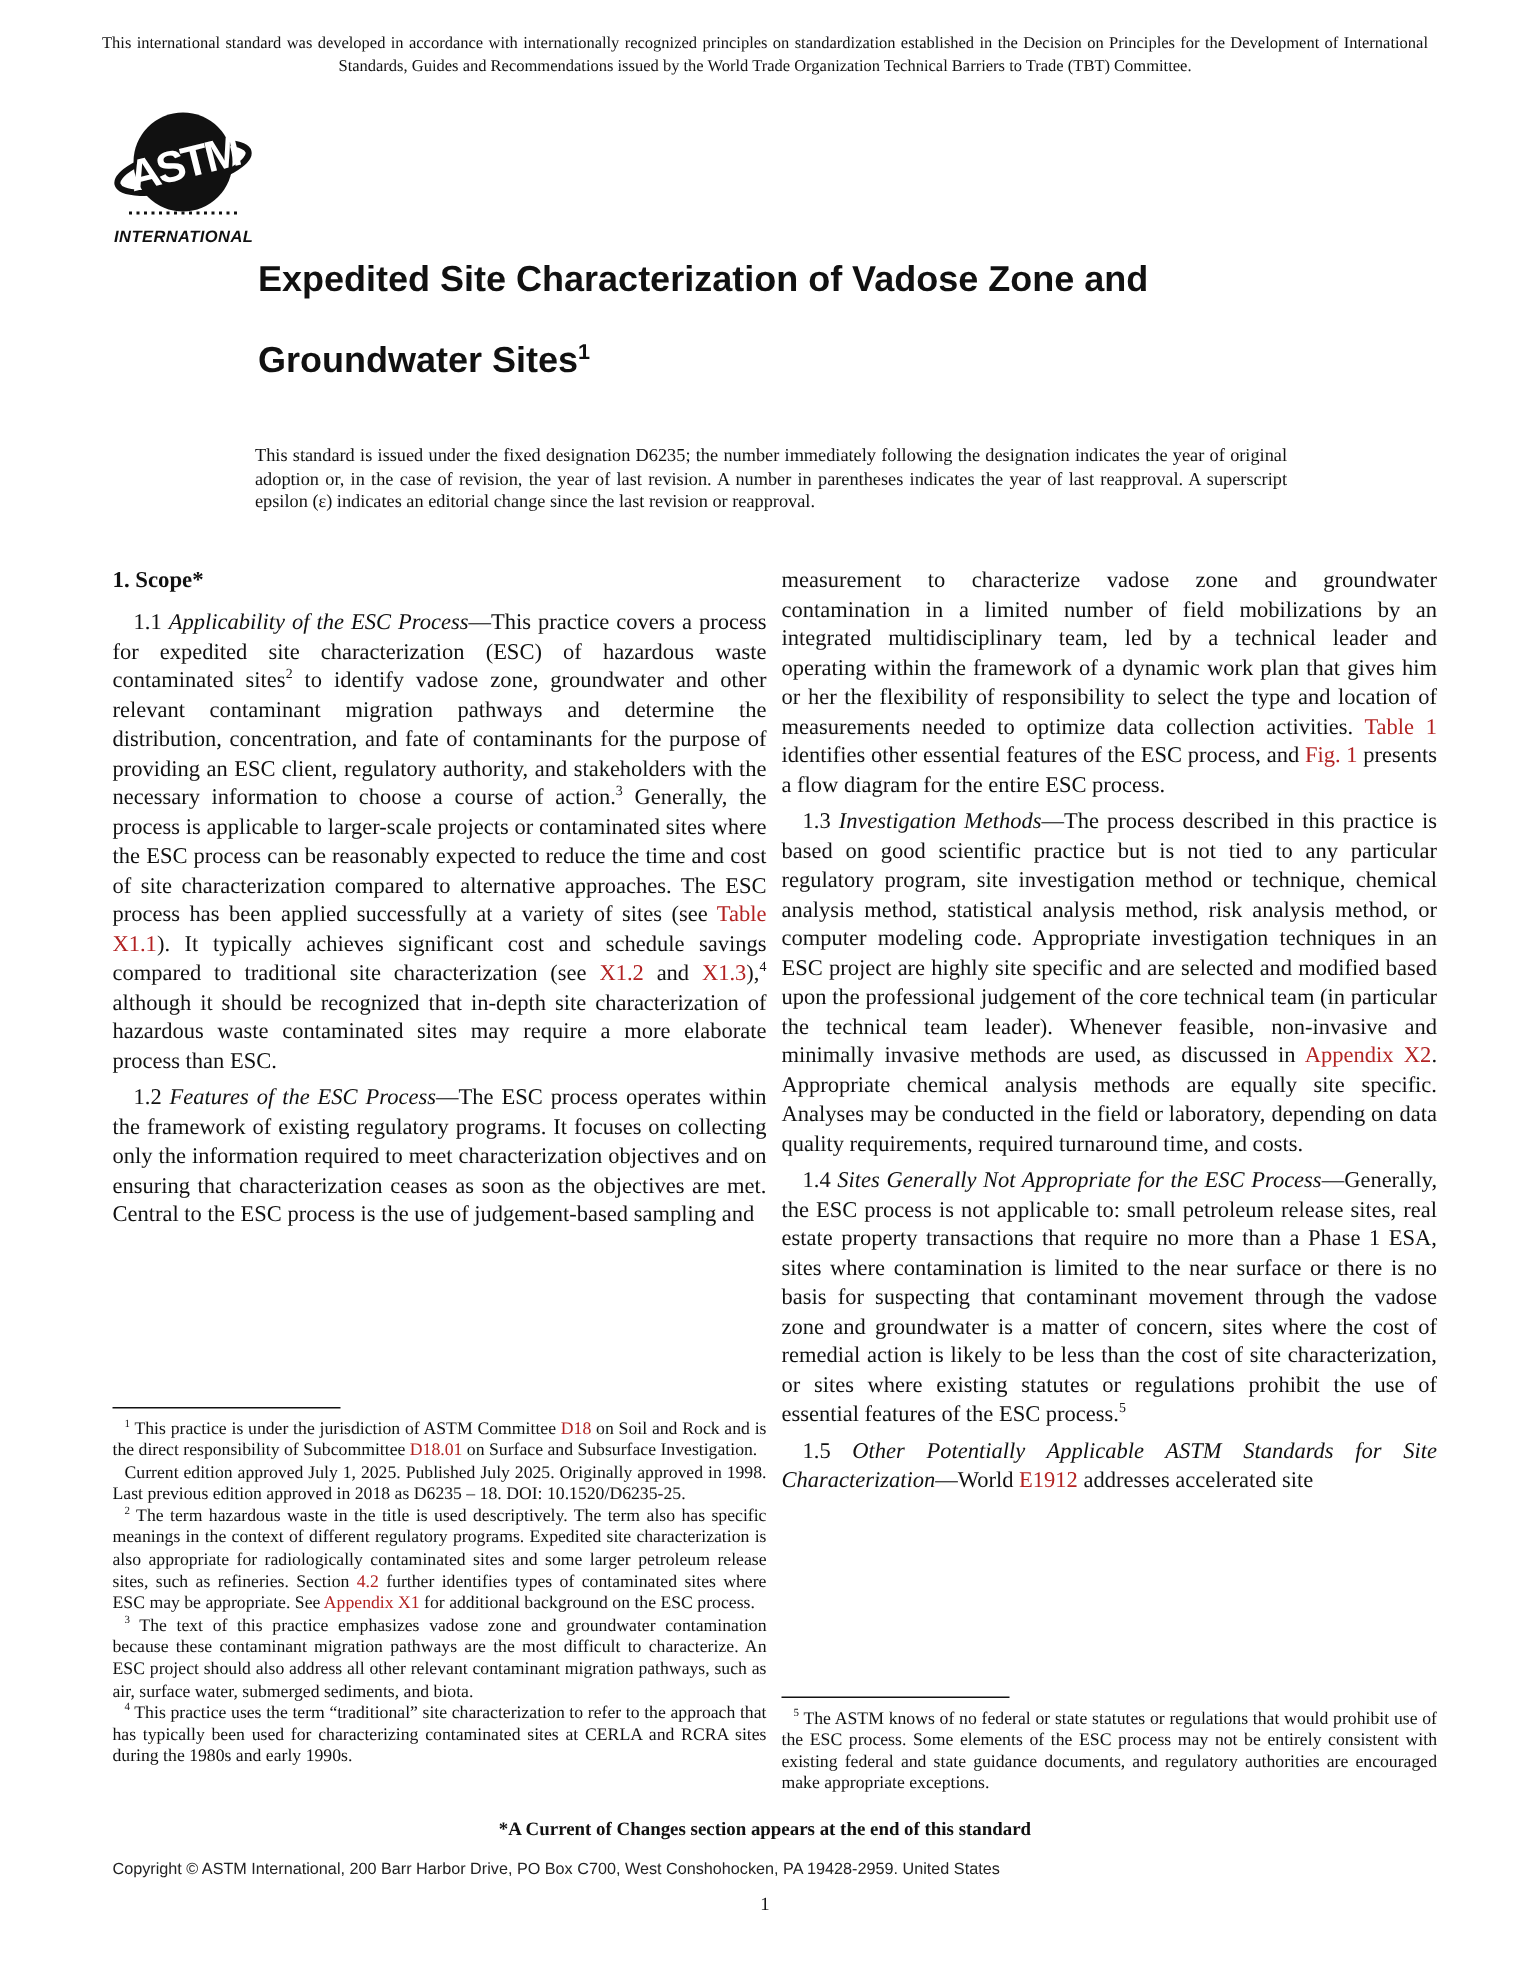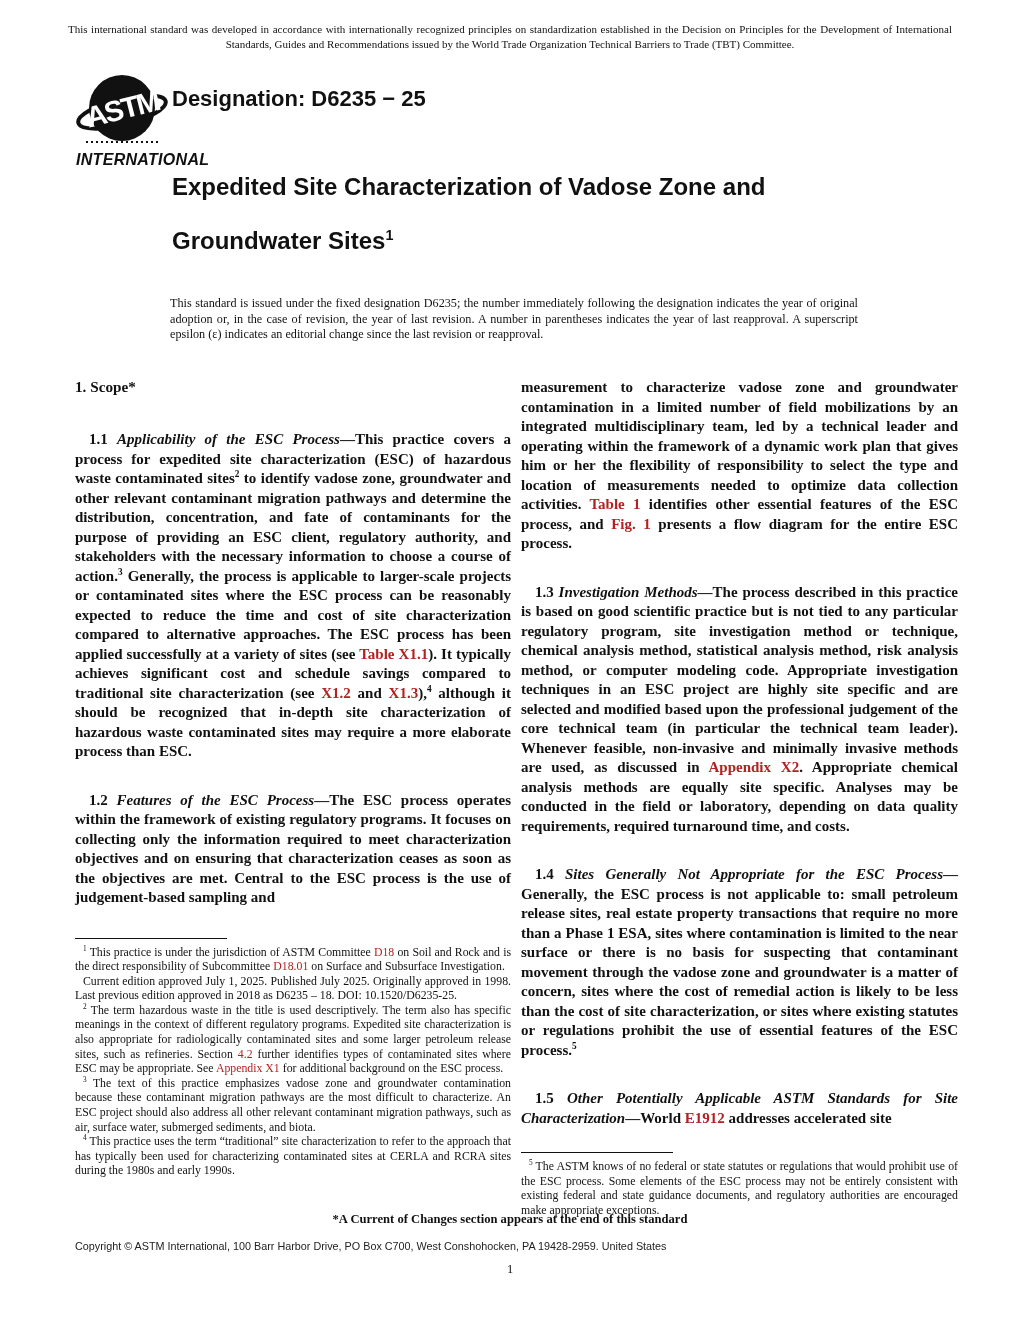--- a/index.html
+++ b/index.html
@@ -9,43 +9,43 @@
     position:relative; width:1020px; height:1320px; background:#fff;
     font-family:"Liberation Serif", serif; color:var(--ink); overflow:hidden;
   }
   .notice {
     position:absolute; top:22px; left:68px; width:884px;
     font-size:11px; line-height:15px; text-align:justify; text-align-last:center;
   }
   .logo { position:absolute; top:72px; left:76px; width:100px; text-align:left; }
   .logo-intl {
     font-family:"Liberation Sans", sans-serif; font-style:italic; font-weight:bold;
-    font-size:16px; letter-spacing:0.3px; margin-top:1px;
+    font-size:11px; letter-spacing:0.3px; margin-top:1px;
   }
   .designation {
     position:absolute; top:86px; left:172px;
     font-family:"Liberation Sans", sans-serif; font-weight:bold; font-size:22px;
   }
   .title-block {
     position:absolute; top:173px; left:172px; width:710px;
     font-family:"Liberation Sans", sans-serif; font-weight:bold;
   }
   .title-eyebrow { font-size:17px; margin:0 0 5px 0; }
   .title-main { font-size:24px; line-height:27px; margin:0; }
   .abstract {
     position:absolute; top:296px; left:170px; width:688px;
     font-size:12.2px; line-height:15.6px; text-align:justify;
   }
-  .col { position:absolute; top:378px; display:flex; flex-direction:column;gap:24px; }
+  .col { position:absolute; top:378px; display:flex; flex-direction:column; }
   .col-left  { left:75px;  width:436px; height:800px; }
   .col-right { left:521px; width:437px; height:818px; }
   .sec-heading { font-size:15.2px; font-weight:bold; margin:0 0 5px 0; }
   .para {
     margin:5px 0 0 0; font-size:15px; line-height:19.5px;
-    text-align:justify; text-indent:14px;font-weight:bold;
+    text-align:justify; text-indent:14px;
   }
   .para.no-indent { text-indent:0; margin-top:0; }
   .footnote-block { margin-top:auto; }
   .fn-rule { width:152px; border-top:1px solid #111; margin:0 0 6px 0; }
   .fn { margin:0; font-size:11.8px; line-height:14.6px; text-align:justify; text-indent:8px; }
   .seg-i { font-style:italic; }
   .seg-link { color:var(--link); }
   .seg-sup { vertical-align:super; font-size:0.62em; line-height:0; }
   .title-sup { vertical-align:super; font-size:0.6em; line-height:0; }
   .summary-line {
@@ -68,21 +68,20 @@
   <div class="logo">
     <svg width="92" height="74" viewBox="0 0 92 74">
       <ellipse cx="46" cy="40" rx="45" ry="13" fill="none" stroke="#111" stroke-width="4" transform="rotate(-14 46 40)"></ellipse>
       <circle cx="46" cy="36" r="33" fill="#111"></circle>
       <text x="46" y="47" text-anchor="middle" font-family="Liberation Sans, sans-serif" font-weight="bold" font-size="29" fill="#ffffff" letter-spacing="-2" transform="rotate(-14 46 36)">ASTM</text>
       <line x1="10" y1="70" x2="82" y2="70" stroke="#111" stroke-width="2" stroke-dasharray="2 3"></line>
     </svg>
     <div class="logo-intl">INTERNATIONAL</div>
   </div>
 
-  <div class="designation">Designation: D6235 − 25</div>
 
   <div class="title-block">
     <h1 class="title-main"><span>Expedited Site Characterization of Vadose Zone and</span><br>
       <br>
       <span>Groundwater Sites</span><sup class="title-sup">1</sup></h1>
   </div>
 
   <div class="abstract">This standard is issued under the fixed designation D6235; the number immediately following the designation indicates the year of original adoption or, in the case of revision, the year of last revision. A number in parentheses indicates the year of last reapproval. A superscript epsilon (ε) indicates an editorial change since the last revision or reapproval.</div>
 
   <div class="col col-left">
@@ -104,16 +103,16 @@
     <p class="para"><span>1.3 </span><span class="seg-i">Investigation Methods</span><span>—The process described in this practice is based on good scientific practice but is not tied to any particular regulatory program, site investigation method or technique, chemical analysis method, statistical analysis method, risk analysis method, or computer modeling code. Appropriate investigation techniques in an ESC project are highly site specific and are selected and modified based upon the professional judgement of the core technical team (in particular the technical team leader). Whenever feasible, non-invasive and minimally invasive methods are used, as discussed in </span><span class="seg-link">Appendix X2</span><span>. Appropriate chemical analysis methods are equally site specific. Analyses may be conducted in the field or laboratory, depending on data quality requirements, required turnaround time, and costs.</span></p>
     <p class="para"><span>1.4 </span><span class="seg-i">Sites Generally Not Appropriate for the ESC Process</span><span>—Generally, the ESC process is not applicable to: small petroleum release sites, real estate property transactions that require no more than a Phase 1 ESA, sites where contamination is limited to the near surface or there is no basis for suspecting that contaminant movement through the vadose zone and groundwater is a matter of concern, sites where the cost of remedial action is likely to be less than the cost of site characterization, or sites where existing statutes or regulations prohibit the use of essential features of the ESC process.</span><span class="seg-sup">5</span></p>
     <p class="para"><span>1.5 </span><span class="seg-i">Other Potentially Applicable ASTM Standards for Site Characterization</span><span>—World </span><span class="seg-link">E1912</span><span> addresses accelerated site</span></p>
     <div class="footnote-block">
       <div class="fn-rule"></div>
       <p class="fn"><span class="seg-sup">5</span><span> The ASTM knows of no federal or state statutes or regulations that would prohibit use of the ESC process. Some elements of the ESC process may not be entirely consistent with existing federal and state guidance documents, and regulatory authorities are encouraged make appropriate exceptions.</span></p>
     </div>
   </div>
 
   <div class="summary-line">*A Current of Changes section appears at the end of this standard</div>
-  <div class="copyright">Copyright © ASTM International, 100 Barr Harbor Drive, PO Box C700, West Conshohocken, PA 19428-2959. United States</div>
+  <div class="copyright">Copyright © ASTM International, 200 Barr Harbor Drive, PO Box C700, West Conshohocken, PA 19428-2959. United States</div>
   <div class="page-num">1</div>
 
 </div>
 
 </body></html>

